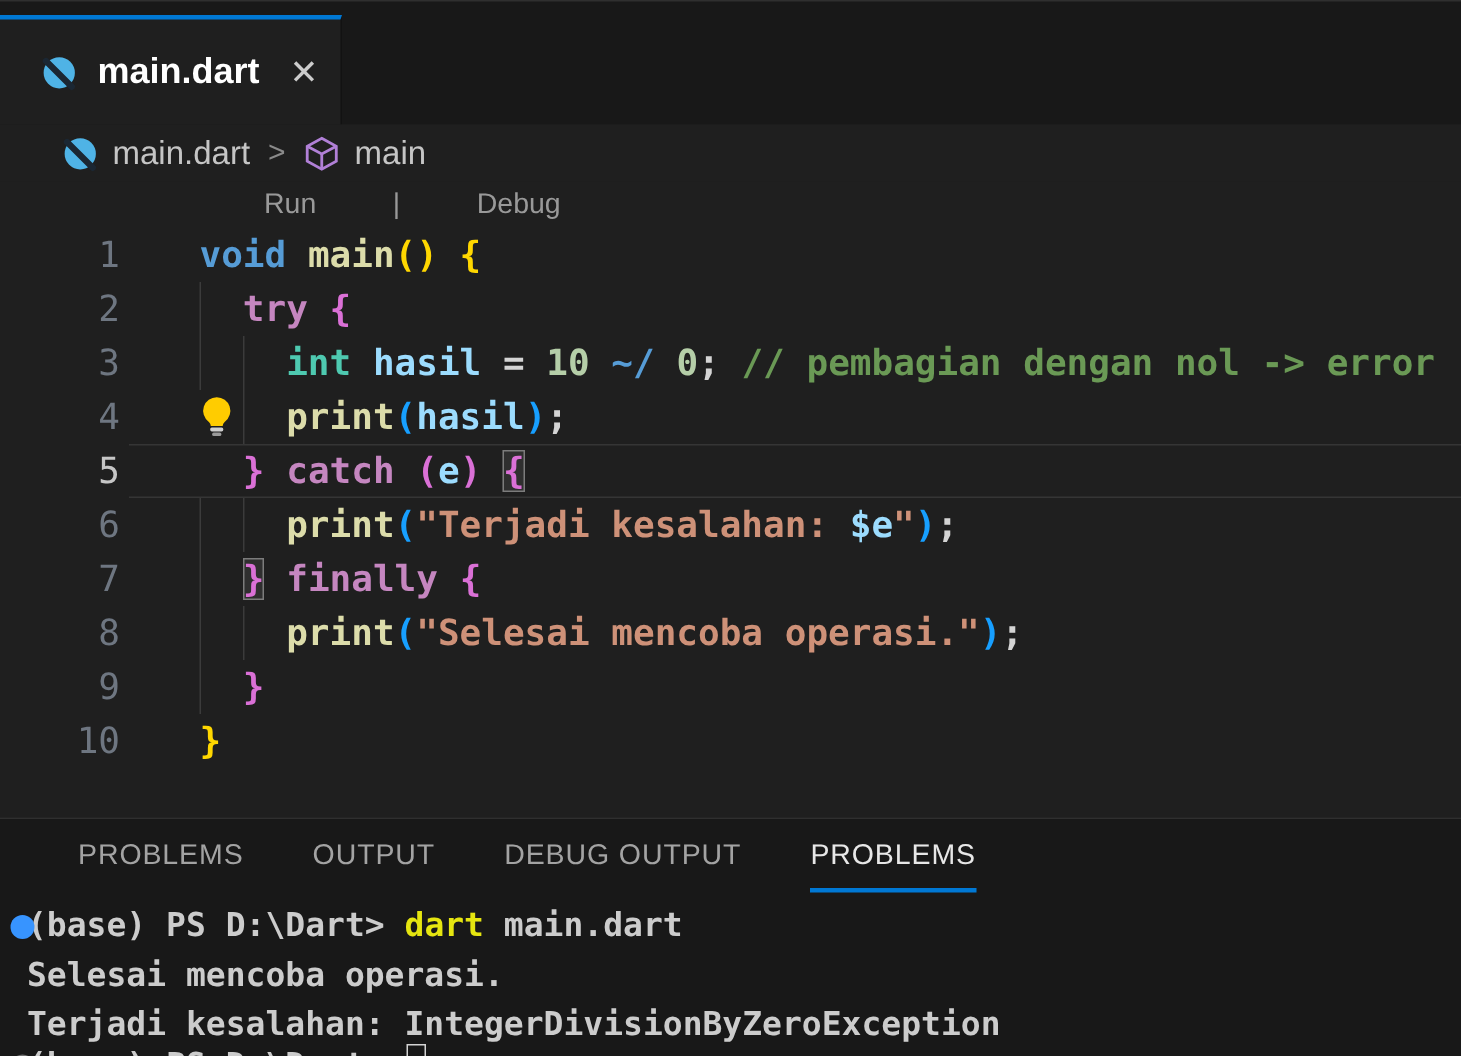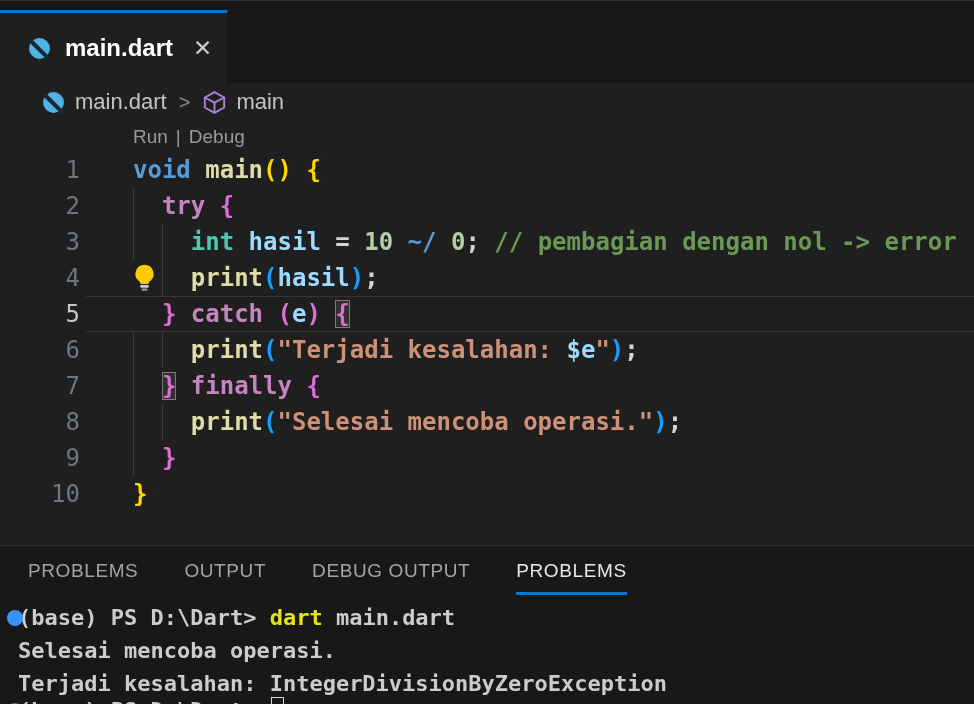--- a/index.html
+++ b/index.html
@@ -24,40 +24,40 @@
   
   #breadcrumbs{
     position:absolute;top:83px;left:0;right:0;height:38px;background:var(--editor-bg,#1f1f1f);
     display:flex;align-items:center;padding-left:41px;font-size:22px;color:#c5c5c5;
   }
   .bc-icon{width:25px;height:25px;margin-right:9px;}
   .bc-sep{margin:0 12px;color:#8a8a8a;font-size:20px;}
   
   #editor{position:absolute;top:121px;left:0;right:0;height:424px;background:var(--editor-bg,#1f1f1f);overflow:hidden;}
   #codelens{height:31px;display:flex;align-items:center;padding-left:133px;font-size:19px;color:#999999;gap:8px;}
-  #codelens span{cursor:pointer;}
+  #codelens span{cursor:pointer;margin-left:43px;}
   .code-line{position:relative;height:36px;line-height:36px;font-family:"DejaVu Sans Mono",monospace;font-size:24px;font-weight:bold;white-space:pre;}
   .gutter{position:absolute;left:0;top:0;width:80px;text-align:right;color:#6e7681;font-weight:normal;}
   .gutter.active{color:#c6c6c6;}
   .code-content{position:absolute;left:133px;top:0;}
   .indent-guide{position:absolute;top:0;bottom:0;width:1px;background:#3b3b3b;}
   .code-line.current::after{
     content:"";position:absolute;left:86px;right:0;top:0;bottom:0;pointer-events:none;
     border-top:1px solid rgba(255,255,255,0.10);border-bottom:1px solid rgba(255,255,255,0.10);
   }
   .bulb{position:absolute;left:130px;top:3px;width:29px;height:29px;cursor:pointer;}
   .tok-kw{color:var(--tok-kw)} .tok-fn{color:var(--tok-fn)} .tok-b1{color:var(--tok-b1)}
   .tok-b2{color:var(--tok-b2)} .tok-b3{color:var(--tok-b3)} .tok-ctrl{color:var(--tok-ctrl)}
   .tok-type{color:var(--tok-type)} .tok-var{color:var(--tok-var)} .tok-num{color:var(--tok-num)}
   .tok-op{color:var(--tok-op)} .tok-plain{color:var(--tok-plain)} .tok-comment{color:var(--tok-comment)}
   .tok-str{color:var(--tok-str)}
   .tok-match{outline:1px solid #7c7c7c;outline-offset:-1px;background:rgba(120,120,120,0.18);}
   
   #panel{position:absolute;top:545px;left:0;right:0;bottom:0;background:var(--shell-bg,#181818);border-top:1px solid #2f2f2f;box-sizing:border-box;}
-  #panel-tabs{display:flex;align-items:center;height:50px;padding-left:28px;gap:46px;}
+  #panel-tabs{display:flex;align-items:center;height:50px;padding-left:52px;gap:46px;}
   .panel-tab{position:relative;font-size:19px;letter-spacing:0.6px;color:#a3a3a3;cursor:pointer;padding:4px 0;}
   .panel-tab.active{color:#e7e7e7;}
   .panel-tab.active::after{content:"";position:absolute;left:0;right:0;bottom:-9px;height:3px;background:var(--accent,#0078d4);}
   #terminal{position:absolute;top:55px;left:0;right:0;bottom:0;font-family:"DejaVu Sans Mono",monospace;font-size:22px;font-weight:bold;color:var(--term-default,#cccccc);}
   .term-line{position:relative;height:33px;line-height:33px;white-space:pre;padding-left:18px;}
   .term-line.partial{margin-top:-6px;}
   .term-deco{position:absolute;left:7px;top:50%;margin-top:-8px;width:16px;height:16px;border-radius:50%;box-sizing:border-box;cursor:pointer;}
   .term-deco.filled{background:var(--deco-blue,#3794ff);}
   .term-deco.hollow{border:2px solid #6e6e6e;}
   .term-default{color:var(--term-default,#cccccc);}

